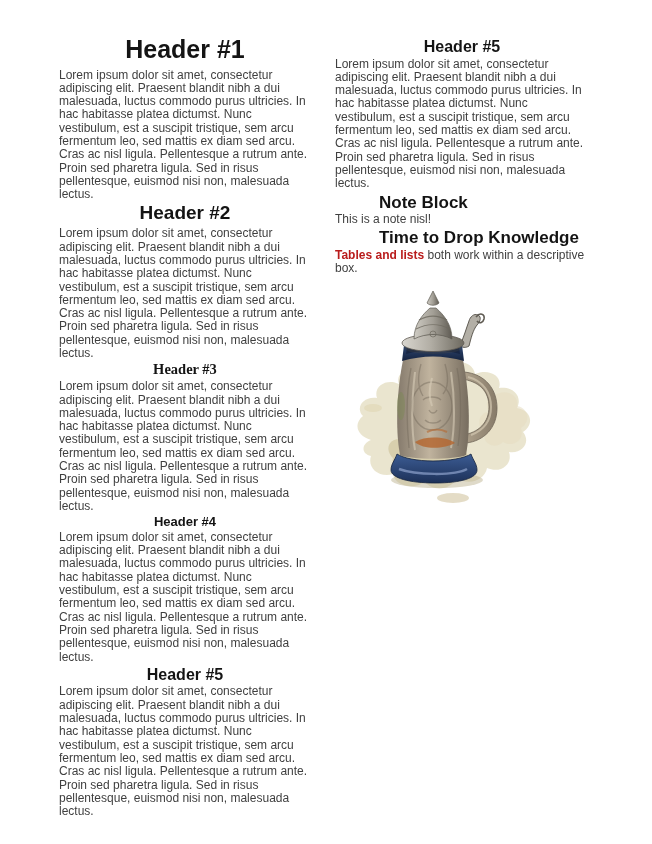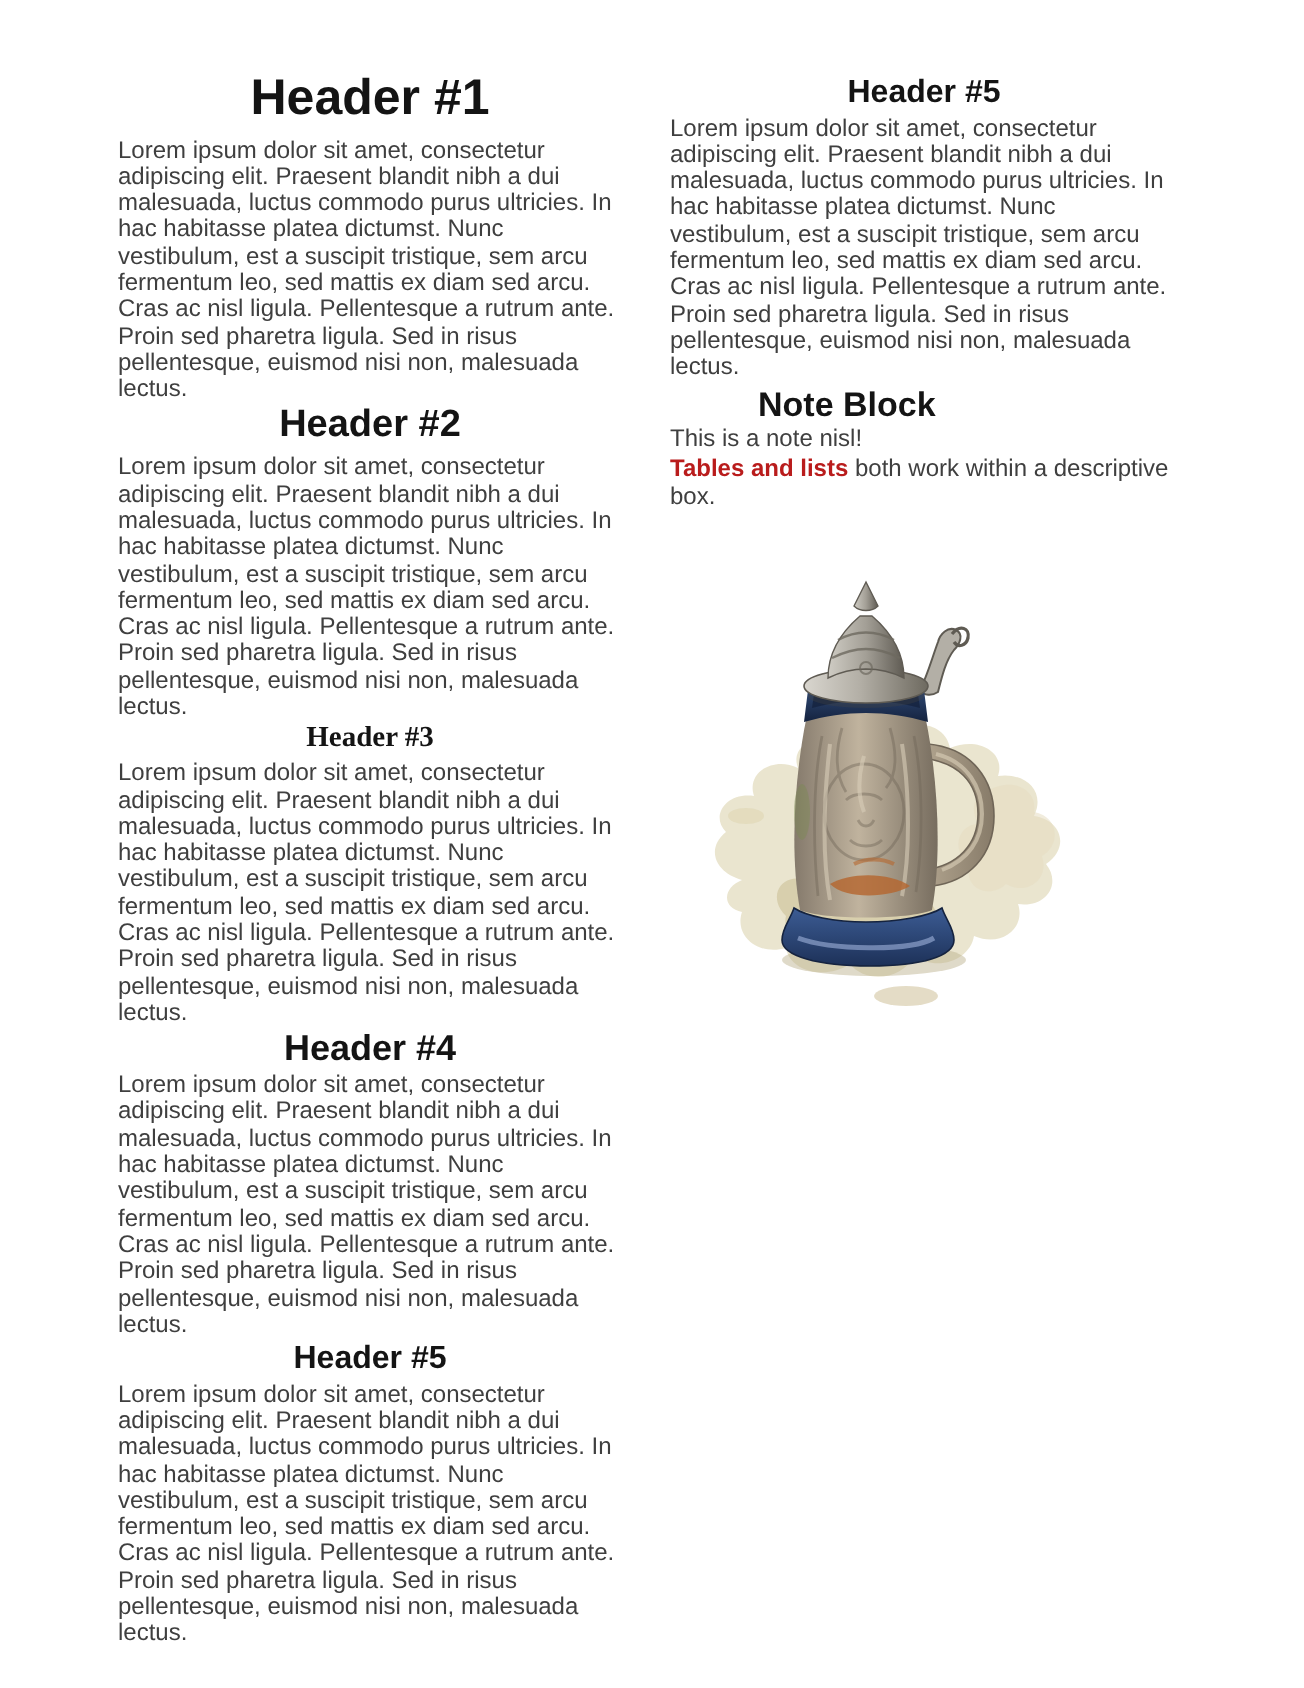--- a/index.html
+++ b/index.html
@@ -20,21 +20,21 @@
 
   .col p.body {
     font-size: 12px; line-height: 13.3px;
     color: #3f3f3f;
     margin: 0 0 2px 0;
   }
   h1, h2, h3, h4, h5 { color: #141414; font-weight: bold; text-align: center; }
   h1 { font-size: 25px;   line-height: 1.06; margin: 0 0 6px 0; }
   h2 { font-size: 19px;   line-height: 1.10; margin: 2px 0 3px 0; }
   h3 { font-size: 14.5px; line-height: 1.10; margin: 2px 0 2px 0; font-family: Liberation Serif, serif; }
-  h4 { font-size: 18px;   line-height: 1.05; margin: 0 0 2px 0; }
+  h4 { font-size: 13px;   line-height: 1.05; margin: 0 0 2px 0; }
   h5 { font-size: 16px; line-height: 1.10; margin: 2px 0 2px 0; }
   .note-heading {
     font-size: 17px; line-height: 1.15;
     font-weight: bold; color: #141414;
     margin: 2px 0 1px 0;
     padding-left: 44px;
   }
   .bold-lead { font-weight: bold; color: #b91c1c; }
 
   .illustration {
@@ -66,20 +66,21 @@
     <p class="body">Lorem ipsum dolor sit amet, consectetur adipiscing elit. Praesent blandit nibh a dui malesuada, luctus commodo purus ultricies. In hac habitasse platea dictumst. Nunc vestibulum, est a suscipit tristique, sem arcu fermentum leo, sed mattis ex diam sed arcu. Cras ac nisl ligula. Pellentesque a rutrum ante. Proin sed pharetra ligula. Sed in risus pellentesque, euismod nisi non, malesuada lectus.</p>
   </div>
 
   <div class="col col-right">
     <h5>Header #5</h5>
     <p class="body">Lorem ipsum dolor sit amet, consectetur adipiscing elit. Praesent blandit nibh a dui malesuada, luctus commodo purus ultricies. In hac habitasse platea dictumst. Nunc vestibulum, est a suscipit tristique, sem arcu fermentum leo, sed mattis ex diam sed arcu. Cras ac nisl ligula. Pellentesque a rutrum ante. Proin sed pharetra ligula. Sed in risus pellentesque, euismod nisi non, malesuada lectus.</p>
 
     <div class="note-heading">Note Block</div>
     <p class="body">This is a note nisl!</p>
 
+    <div class="note-heading">Time to Drop Knowledge</div>
 
     <p class="body"><span class="bold-lead">Tables and lists</span><span> both work within a descriptive box.</span></p>
   </div>
 
   <div class="illustration">
     <svg viewBox="0 0 230 224" xmlns="http://www.w3.org/2000/svg">
       <defs>
         <linearGradient id="pewterGrad" x1="0" y1="0" x2="1" y2="0">
           <stop offset="0" stop-color="#d9d6cf"></stop>
           <stop offset="0.45" stop-color="#b3afa6"></stop>

